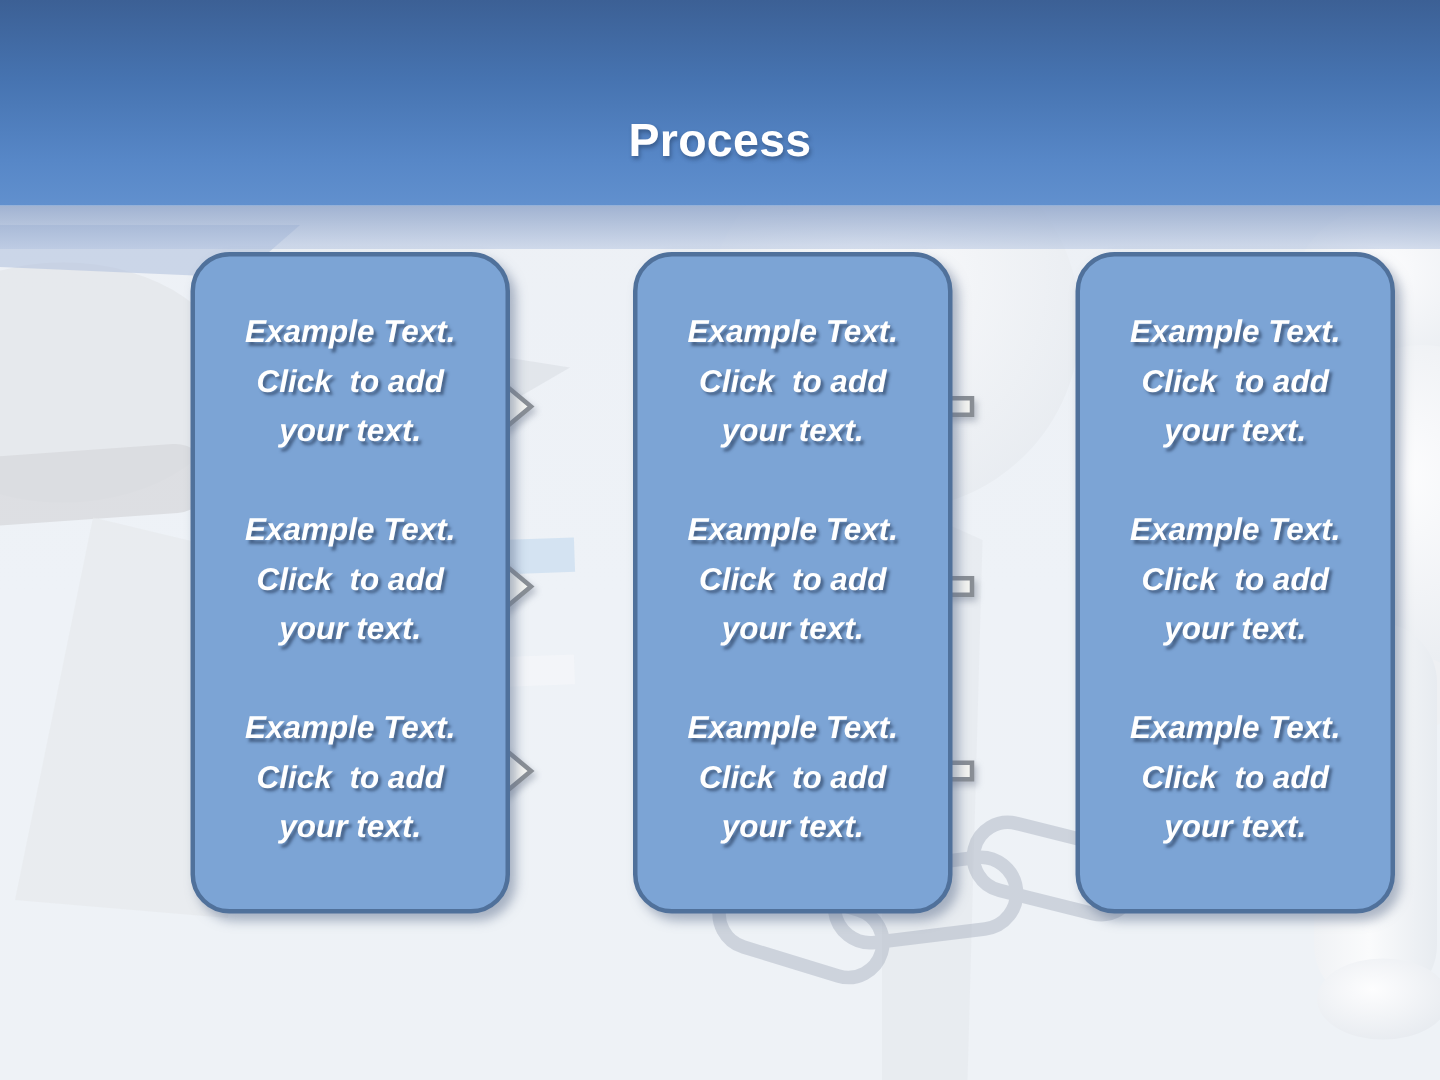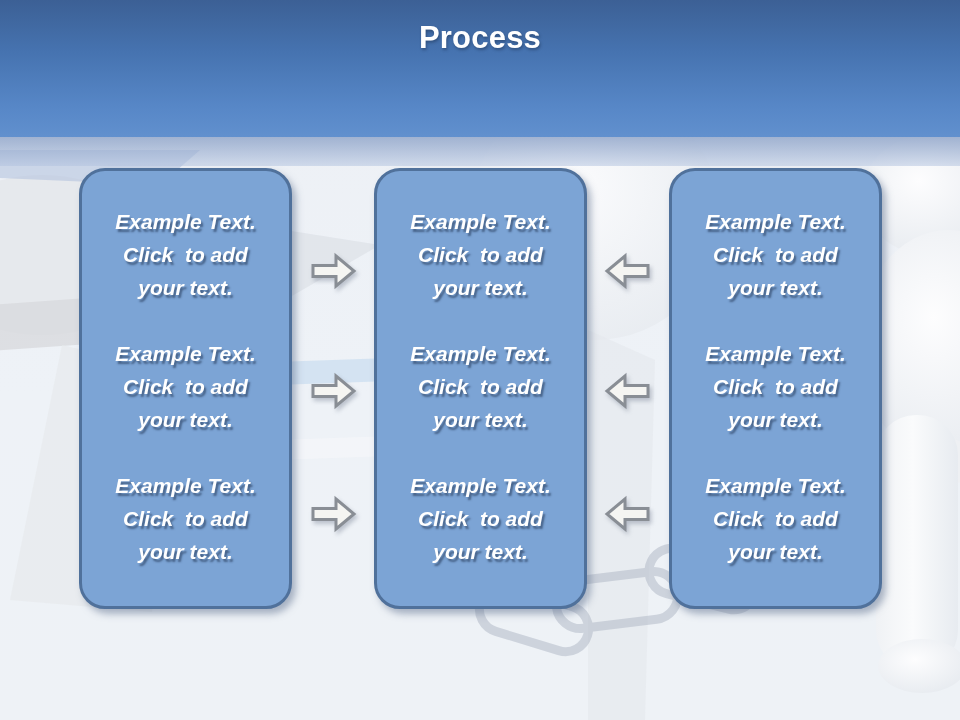--- a/index.html
+++ b/index.html
@@ -4,35 +4,35 @@
 <style>
   html,body{margin:0;padding:0;background:#fff;}
   body{width:960px;height:720px;overflow:hidden;font-family:"Liberation Sans",sans-serif;}
   .slide{position:relative;width:960px;height:720px;overflow:hidden;
          background:linear-gradient(180deg,#edf0f5 0%,#eef2f7 55%,#eef2f6 100%);}
 
   
   .header-band{position:absolute;top:0;left:0;width:100%;height:137px;z-index:5;
     background:linear-gradient(180deg,#3c6095 0%,#4673b0 38%,#5787c7 78%,#6190ce 100%);}
   .title-wrap{position:absolute;top:0;left:0;width:100%;height:112px;z-index:6;
-    display:flex;align-items:flex-start;justify-content:center;box-sizing:border-box;padding-top:20px;
+    display:flex;align-items:flex-end;justify-content:center;box-sizing:border-box;padding-top:20px;
     color:#fff;font-size:31px;text-shadow:1px 2px 3px rgba(25,45,75,.45);letter-spacing:.2px;}
   .title-wrap .t-bold{font-weight:700;}
   .title-wrap .t-rest{font-weight:400;white-space:pre;}
   .sub-band{position:absolute;top:137px;left:0;width:100%;height:29px;z-index:4;
     background:linear-gradient(180deg,rgba(139,161,199,.78),rgba(177,194,223,.5));}
 
   
   .decor{position:absolute;top:0;left:0;z-index:2;}
 
   
   .panel{position:absolute;top:168px;width:213px;height:441px;box-sizing:border-box;z-index:10;
     background:#7ca4d5;border:3px solid #50719b;border-radius:26px;
     box-shadow:4px 5px 7px rgba(96,114,143,.5);
-    display:flex;flex-direction:column;justify-content:space-between;padding:34px 6px 38px;}
+    display:flex;flex-direction:column;justify-content:space-between;padding:34px 6px 38px;margin-left:48px;}
   .panel-left{left:79px;} .panel-mid{left:374px;} .panel-right{left:669px;}
   .tblock{color:#fff;font-style:italic;font-weight:600;font-size:21px;line-height:33px;
     text-align:center;text-shadow:2px 2.5px 2px rgba(43,64,97,.65);}
   .line{display:block;white-space:pre;}
 
   
   .arrow{position:absolute;z-index:9;width:47px;height:38px;
     filter:drop-shadow(2px 3px 2px rgba(110,120,140,.40));}
   .g1{left:310px;} .g2{left:604px;}
   .r1{top:252px;} .r2{top:372px;} .r3{top:495px;}

